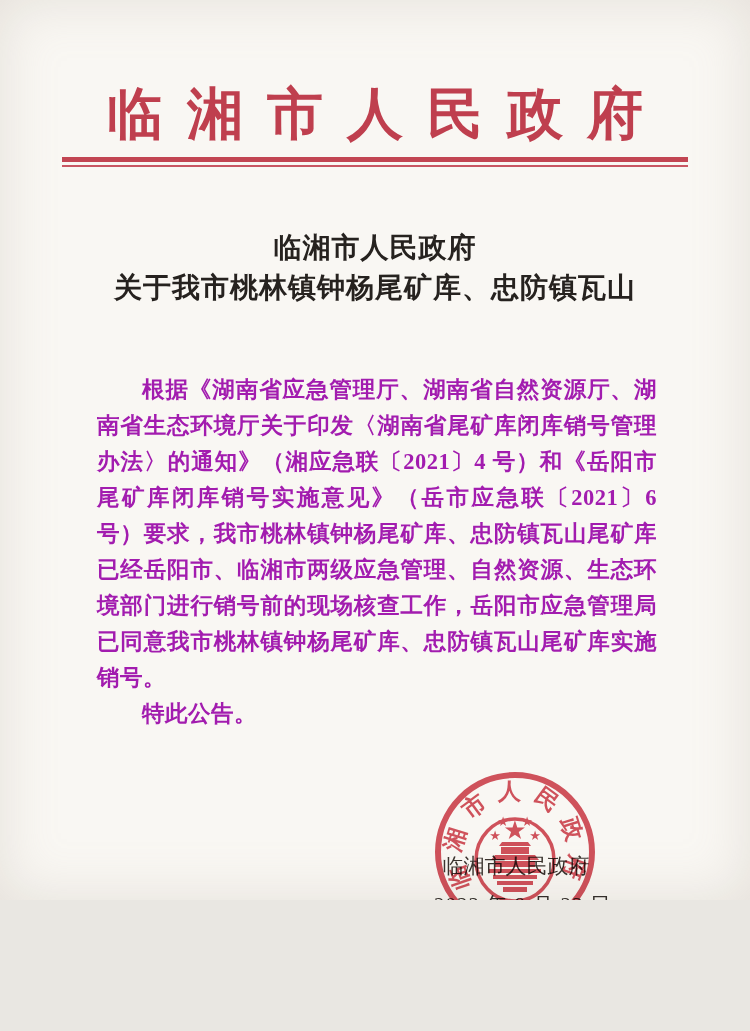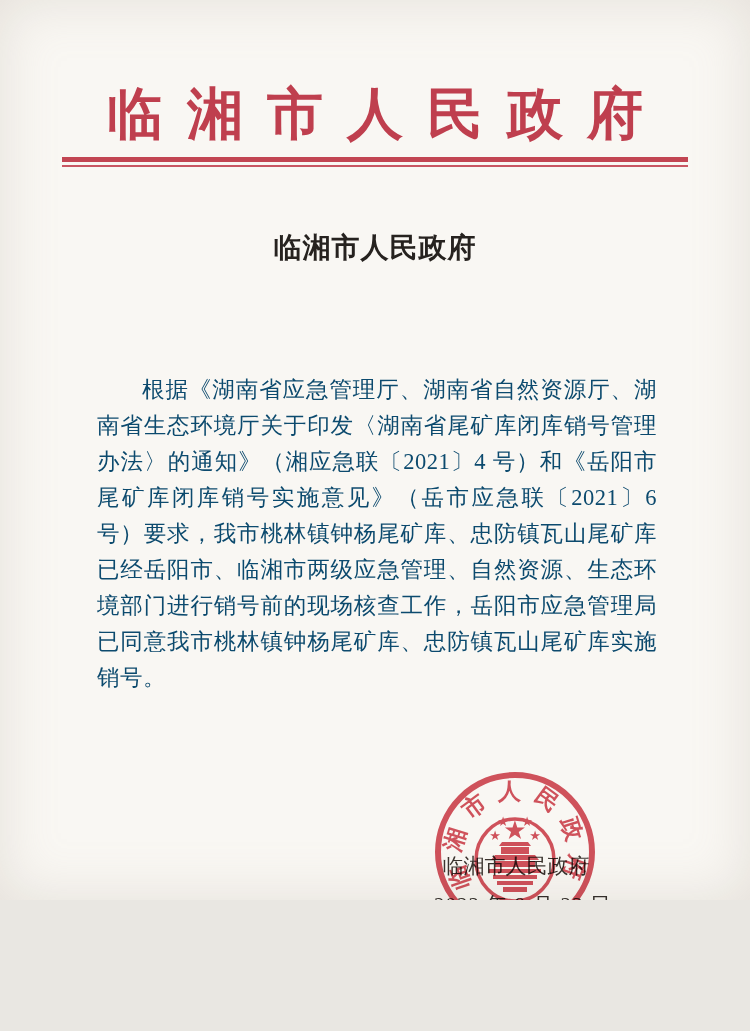--- a/index.html
+++ b/index.html
@@ -33,24 +33,25 @@
   
   .doc-title{
     position:absolute;top:228px;left:0;width:750px;
     text-align:center;color:#26221f;
     font-weight:bold;font-size:28px;line-height:40px;
     letter-spacing:1px;
   }
   
   .body-text{
     position:absolute;top:372px;left:97px;width:560px;
-    color:#0c4a6e;
+    color:#a21caf;
     font-size:22.5px;line-height:36px;
     text-align:justify;
     letter-spacing:0.5px;
+    font-weight:bold;
   }
   .body-text p{margin:0;text-indent:2em;}
   
   .signature-org{
     position:absolute;top:852px;left:438px;width:156px;
     text-align:center;color:#3a332e;
     font-size:21px;white-space:nowrap;
   }
   .signature-date{
     position:absolute;top:891px;left:434px;width:166px;
@@ -79,24 +80,26 @@
   <div class="masthead">临湘市人民政府</div>
 
   <div class="rule-top">
     <div class="thick"></div>
     <div class="gap"></div>
     <div class="thin"></div>
   </div>
 
   <div class="doc-title">
     <div>临湘市人民政府</div>
+    <div>关于我市桃林镇钟杨尾矿库、忠防镇瓦山</div>
   </div>
 
   <div class="body-text">
     <p>根据《湖南省应急管理厅、湖南省自然资源厅、湖南省生态环境厅关于印发〈湖南省尾矿库闭库销号管理办法〉的通知》（湘应急联〔2021〕4 号）和《岳阳市尾矿库闭库销号实施意见》（岳市应急联〔2021〕6 号）要求，我市桃林镇钟杨尾矿库、忠防镇瓦山尾矿库已经岳阳市、临湘市两级应急管理、自然资源、生态环境部门进行销号前的现场核查工作，岳阳市应急管理局已同意我市桃林镇钟杨尾矿库、忠防镇瓦山尾矿库实施销号。</p>
+    <p>特此公告。</p>
   </div>
 
   <div class="signature-org">临湘市人民政府</div>
 
   <div class="signature-date">2022 年 8 月 23 日</div>
 
   <svg class="seal" viewBox="0 0 164 164">
 
     <circle cx="82" cy="82" r="77" fill="none" stroke="#ce3c49" stroke-width="6"></circle>
 

